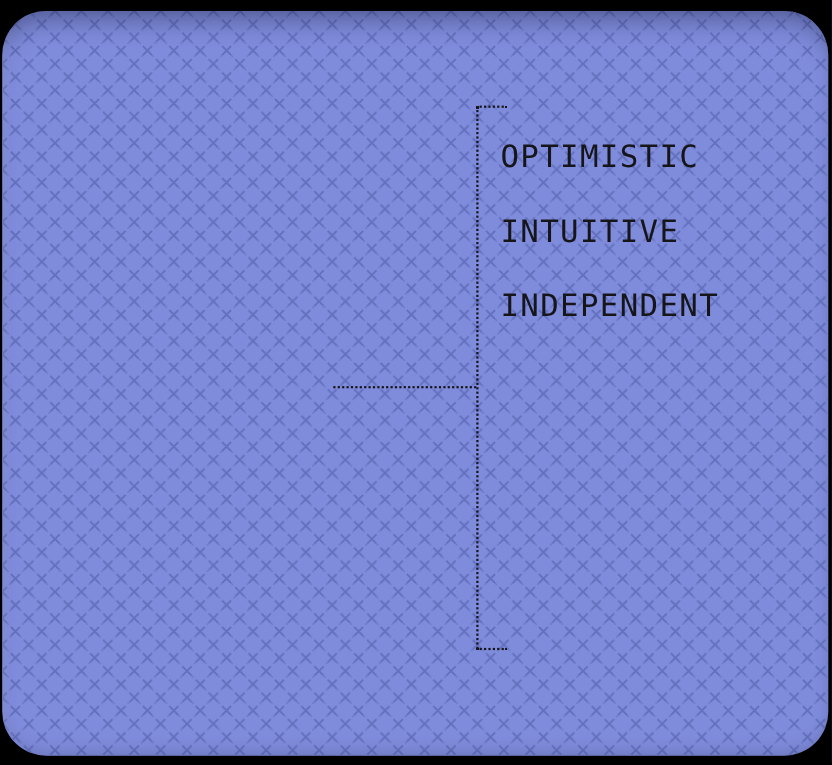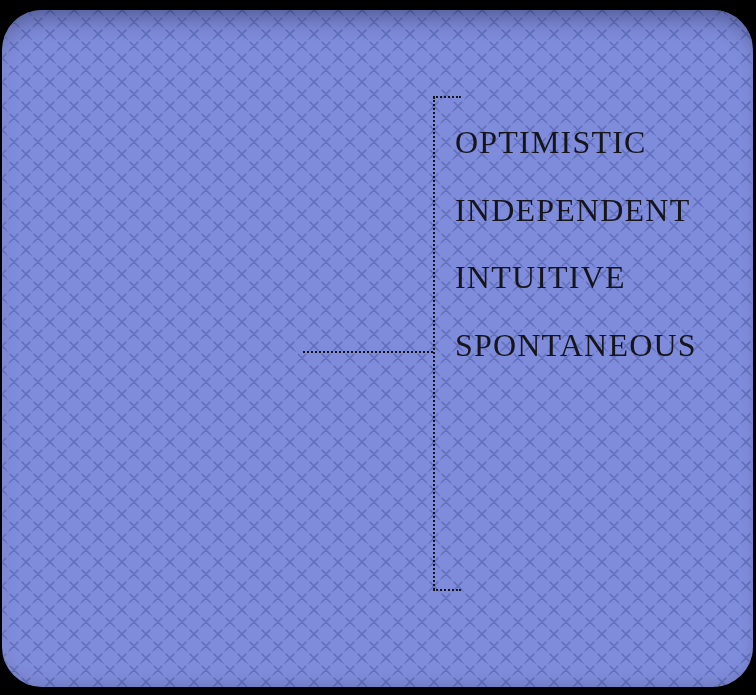--- a/index.html
+++ b/index.html
@@ -85,26 +85,25 @@
     left: 453px;
     top: 99px;
     margin: 0;
     padding: 0;
     list-style: none;
   }
   .traits li {
     height: 67.6px;
     display: flex;
     align-items: center;
-    font-size: 32px;
+    font-size: 28px;
     letter-spacing: 1.2px;
     color: var(--ink, #15151a);
     white-space: nowrap;
     font-weight: 500;
-    font-family: Liberation Serif, serif;
   }
 </style>
 </head>
 <body>
 
 <div class="stage">
   <div class="panel">
 
     <svg class="pattern-layer" xmlns="http://www.w3.org/2000/svg" width="751" height="677">
       <defs>
@@ -122,19 +121,18 @@
 
     <div class="shade"></div>
 
     <div class="bracket-vertical"></div>
     <div class="bracket-tick-top"></div>
     <div class="bracket-tick-bottom"></div>
     <div class="bracket-connector"></div>
 
     <ul class="traits">
       <li>OPTIMISTIC</li>
+      <li>INTUITIVE</li>
       <li>INDEPENDENT</li>
-      <li>INTUITIVE</li>
-      <li>SPONTANEOUS</li>
     </ul>
 
   </div>
 </div>
 
 </body></html>

